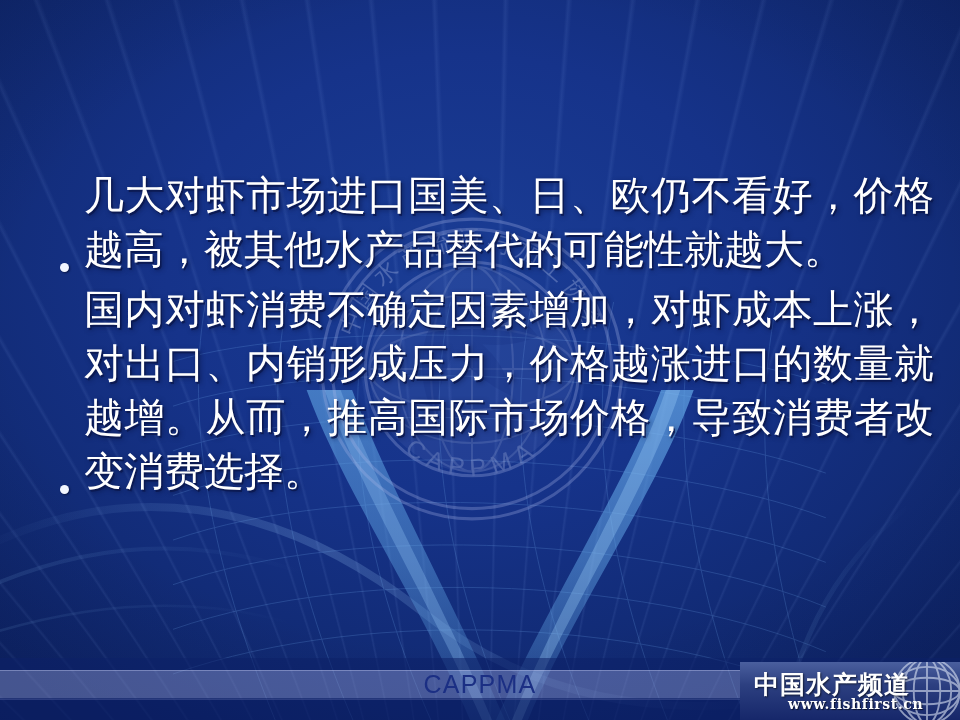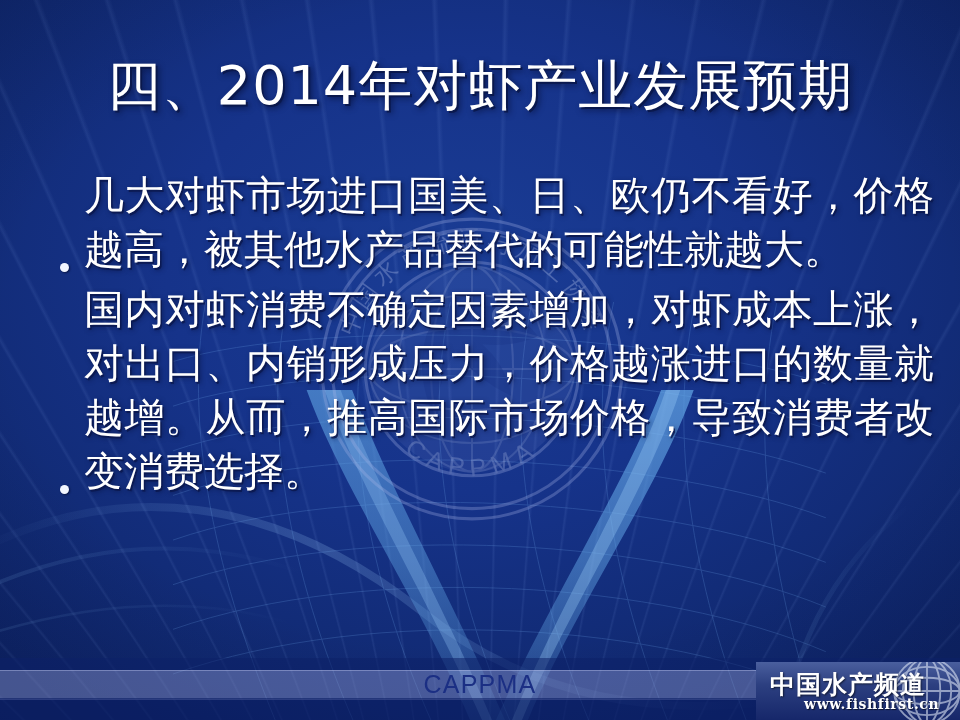--- a/index.html
+++ b/index.html
@@ -171,21 +171,21 @@
     top: 698px;
     height: 22px;
     background: rgba(11,30,100,.58);
   }
 
   
   .logo {
     position: absolute;
     right: 0;
     top: 662px;
-    width: 204px;
+    width: 220px;
     height: 58px;
     overflow: hidden;
   }
   .logo-bg {
     position: absolute;
     inset: 0;
     background: linear-gradient(180deg, #4a5f9e 0%, #2c3f80 40%, #16276a 100%);
   }
   .logo-globe {
     position: absolute;
@@ -313,21 +313,20 @@
       <path id="arcBottom" d="M46 150 A104 104 0 0 0 254 150"></path>
     </defs>
     <text font-size="23" fill="#d3dcfa" opacity=".85" letter-spacing="5" font-family="'DejaVu Sans','Liberation Sans',sans-serif">
       <textPath href="#arcTop" startOffset="50%" text-anchor="middle">中国水产流通与加工协会</textPath>
     </text>
     <text font-size="24" fill="#cfd8f8" opacity=".8" letter-spacing="7" font-family="'Liberation Sans','DejaVu Sans',sans-serif">
       <textPath href="#arcBottom" startOffset="50%" text-anchor="middle">CAPPMA</textPath>
     </text>
   </svg>
 
-  <div class="title">四、2014年对虾产业发展预期</div>
 
   <div class="body">
 
     <div class="bullet-row">
       <div class="bullet-dot"><i></i></div>
       <div class="bullet-text">几大对虾市场进口国美、日、欧仍不看好，价格越高，被其他水产品替代的可能性就越大。</div>
     </div>
 
     <div class="bullet-row">
       <div class="bullet-dot"><i></i></div>

